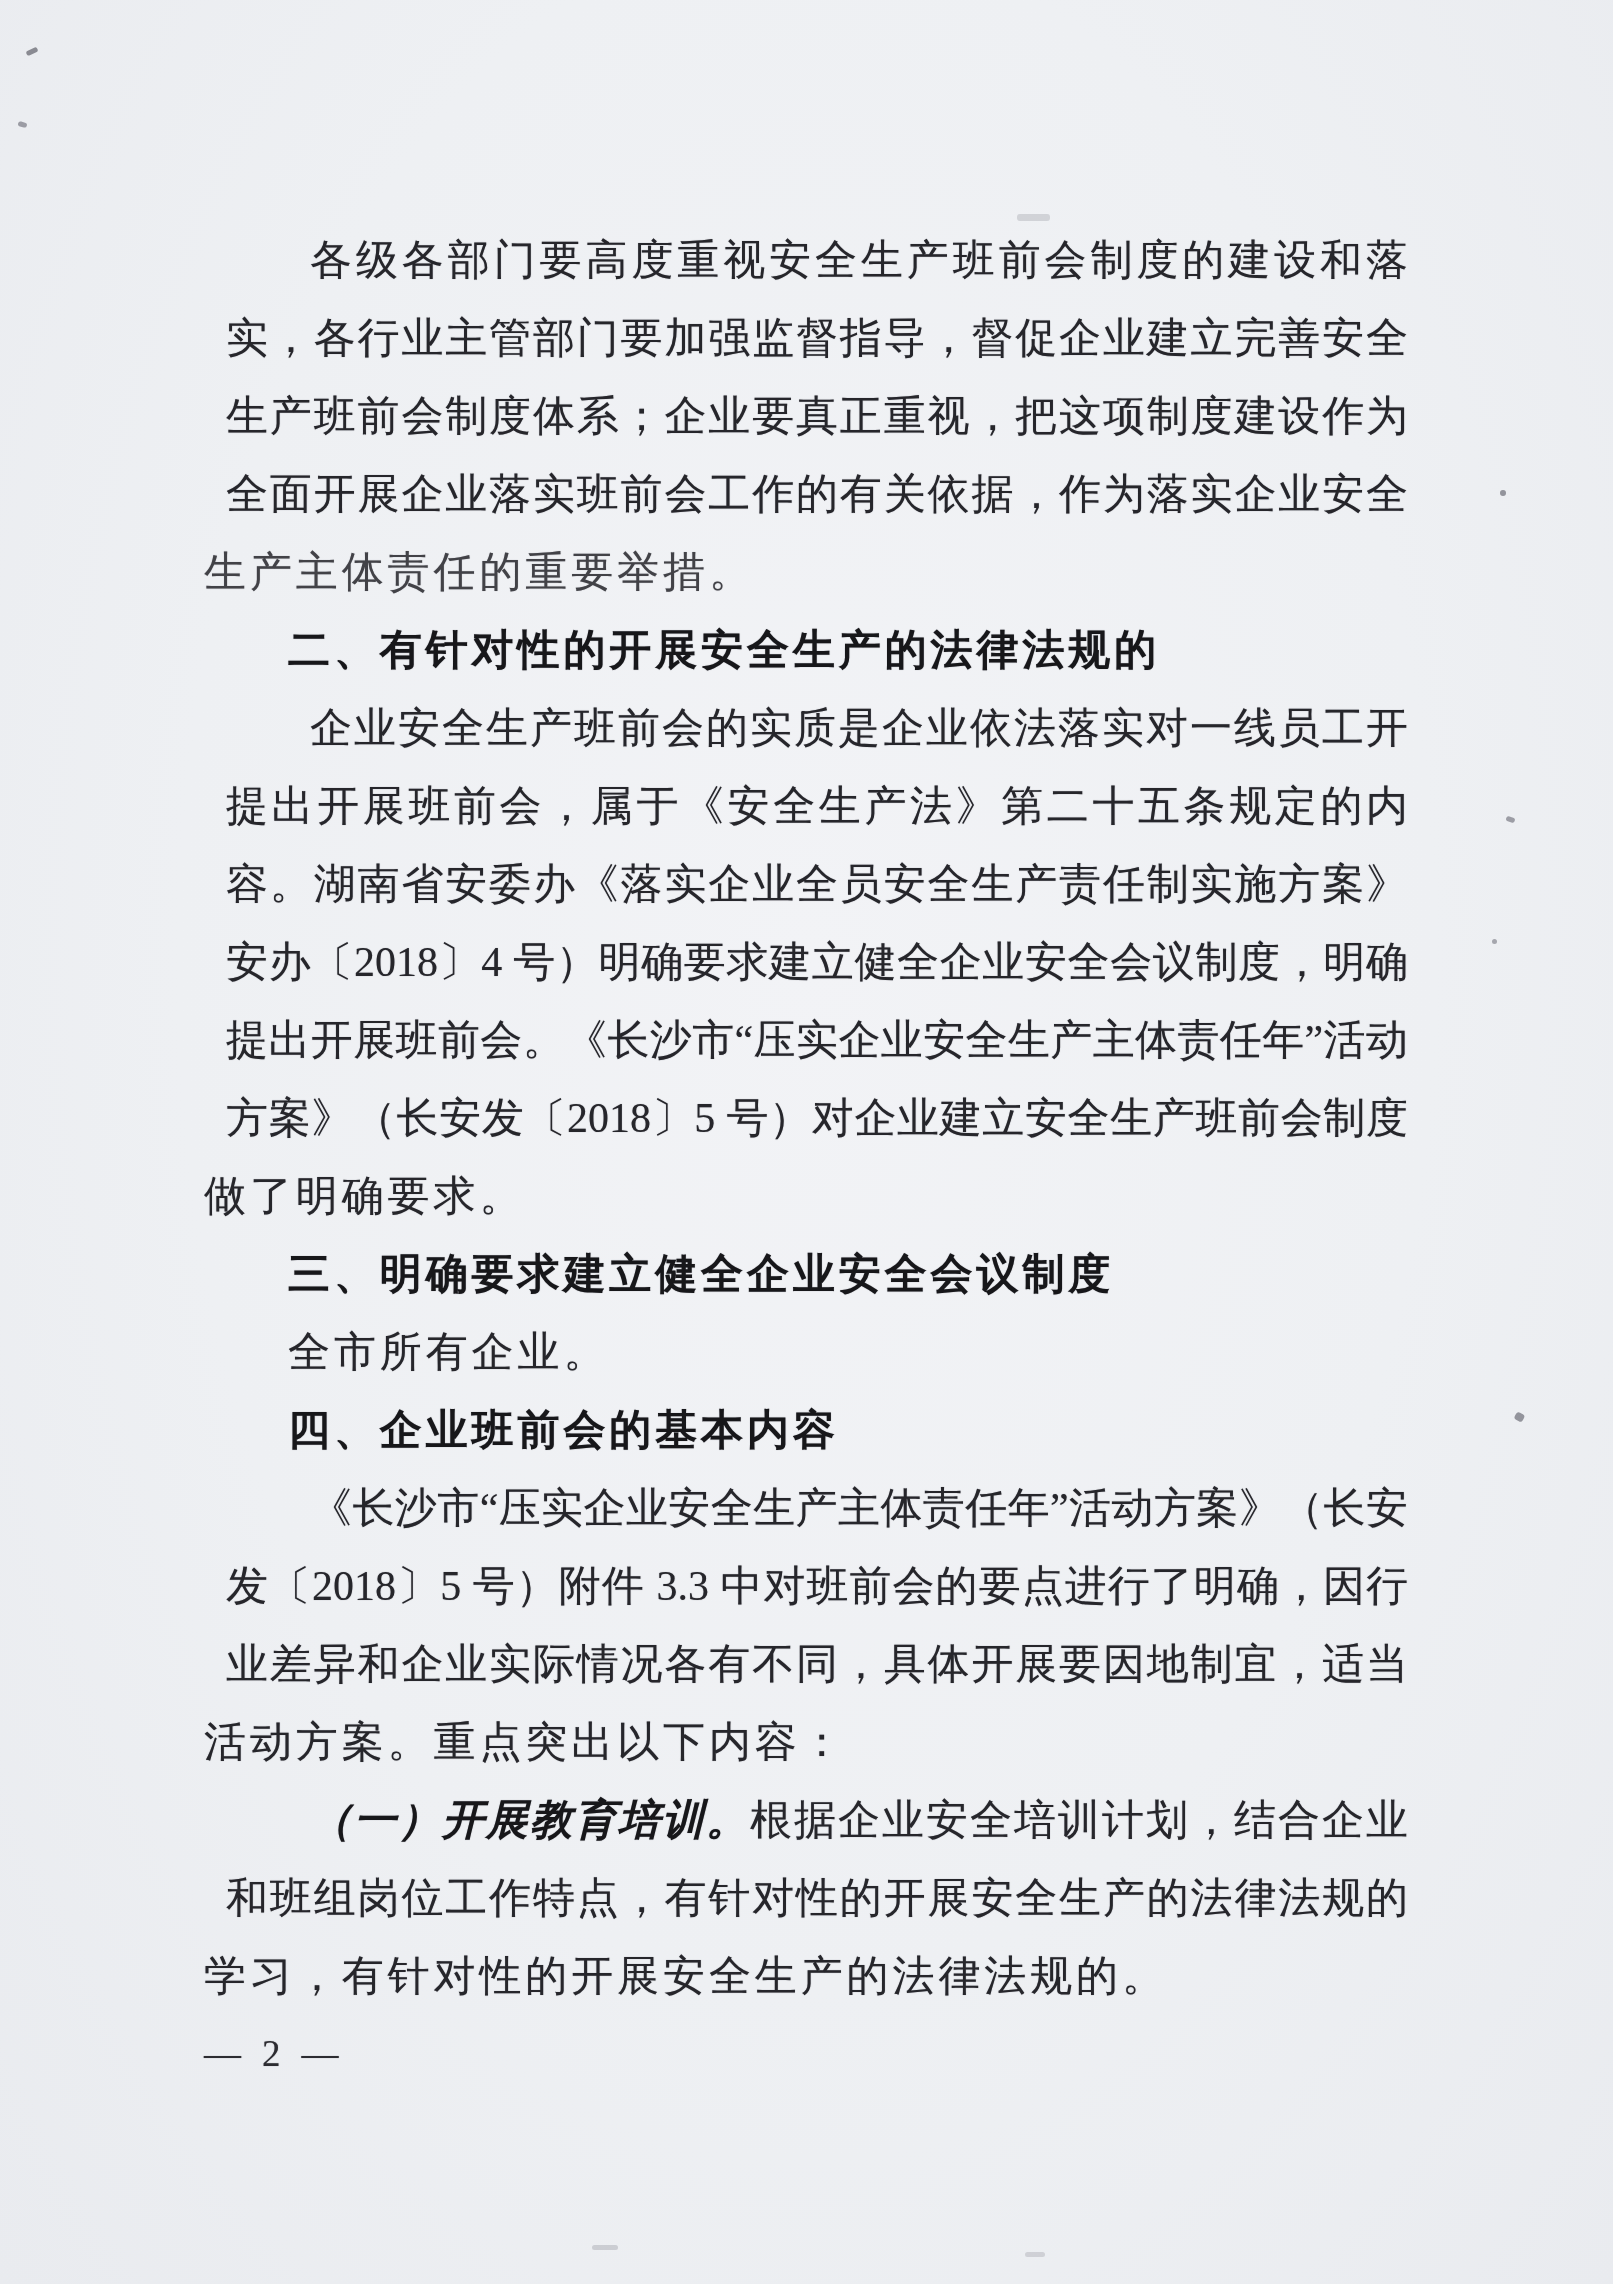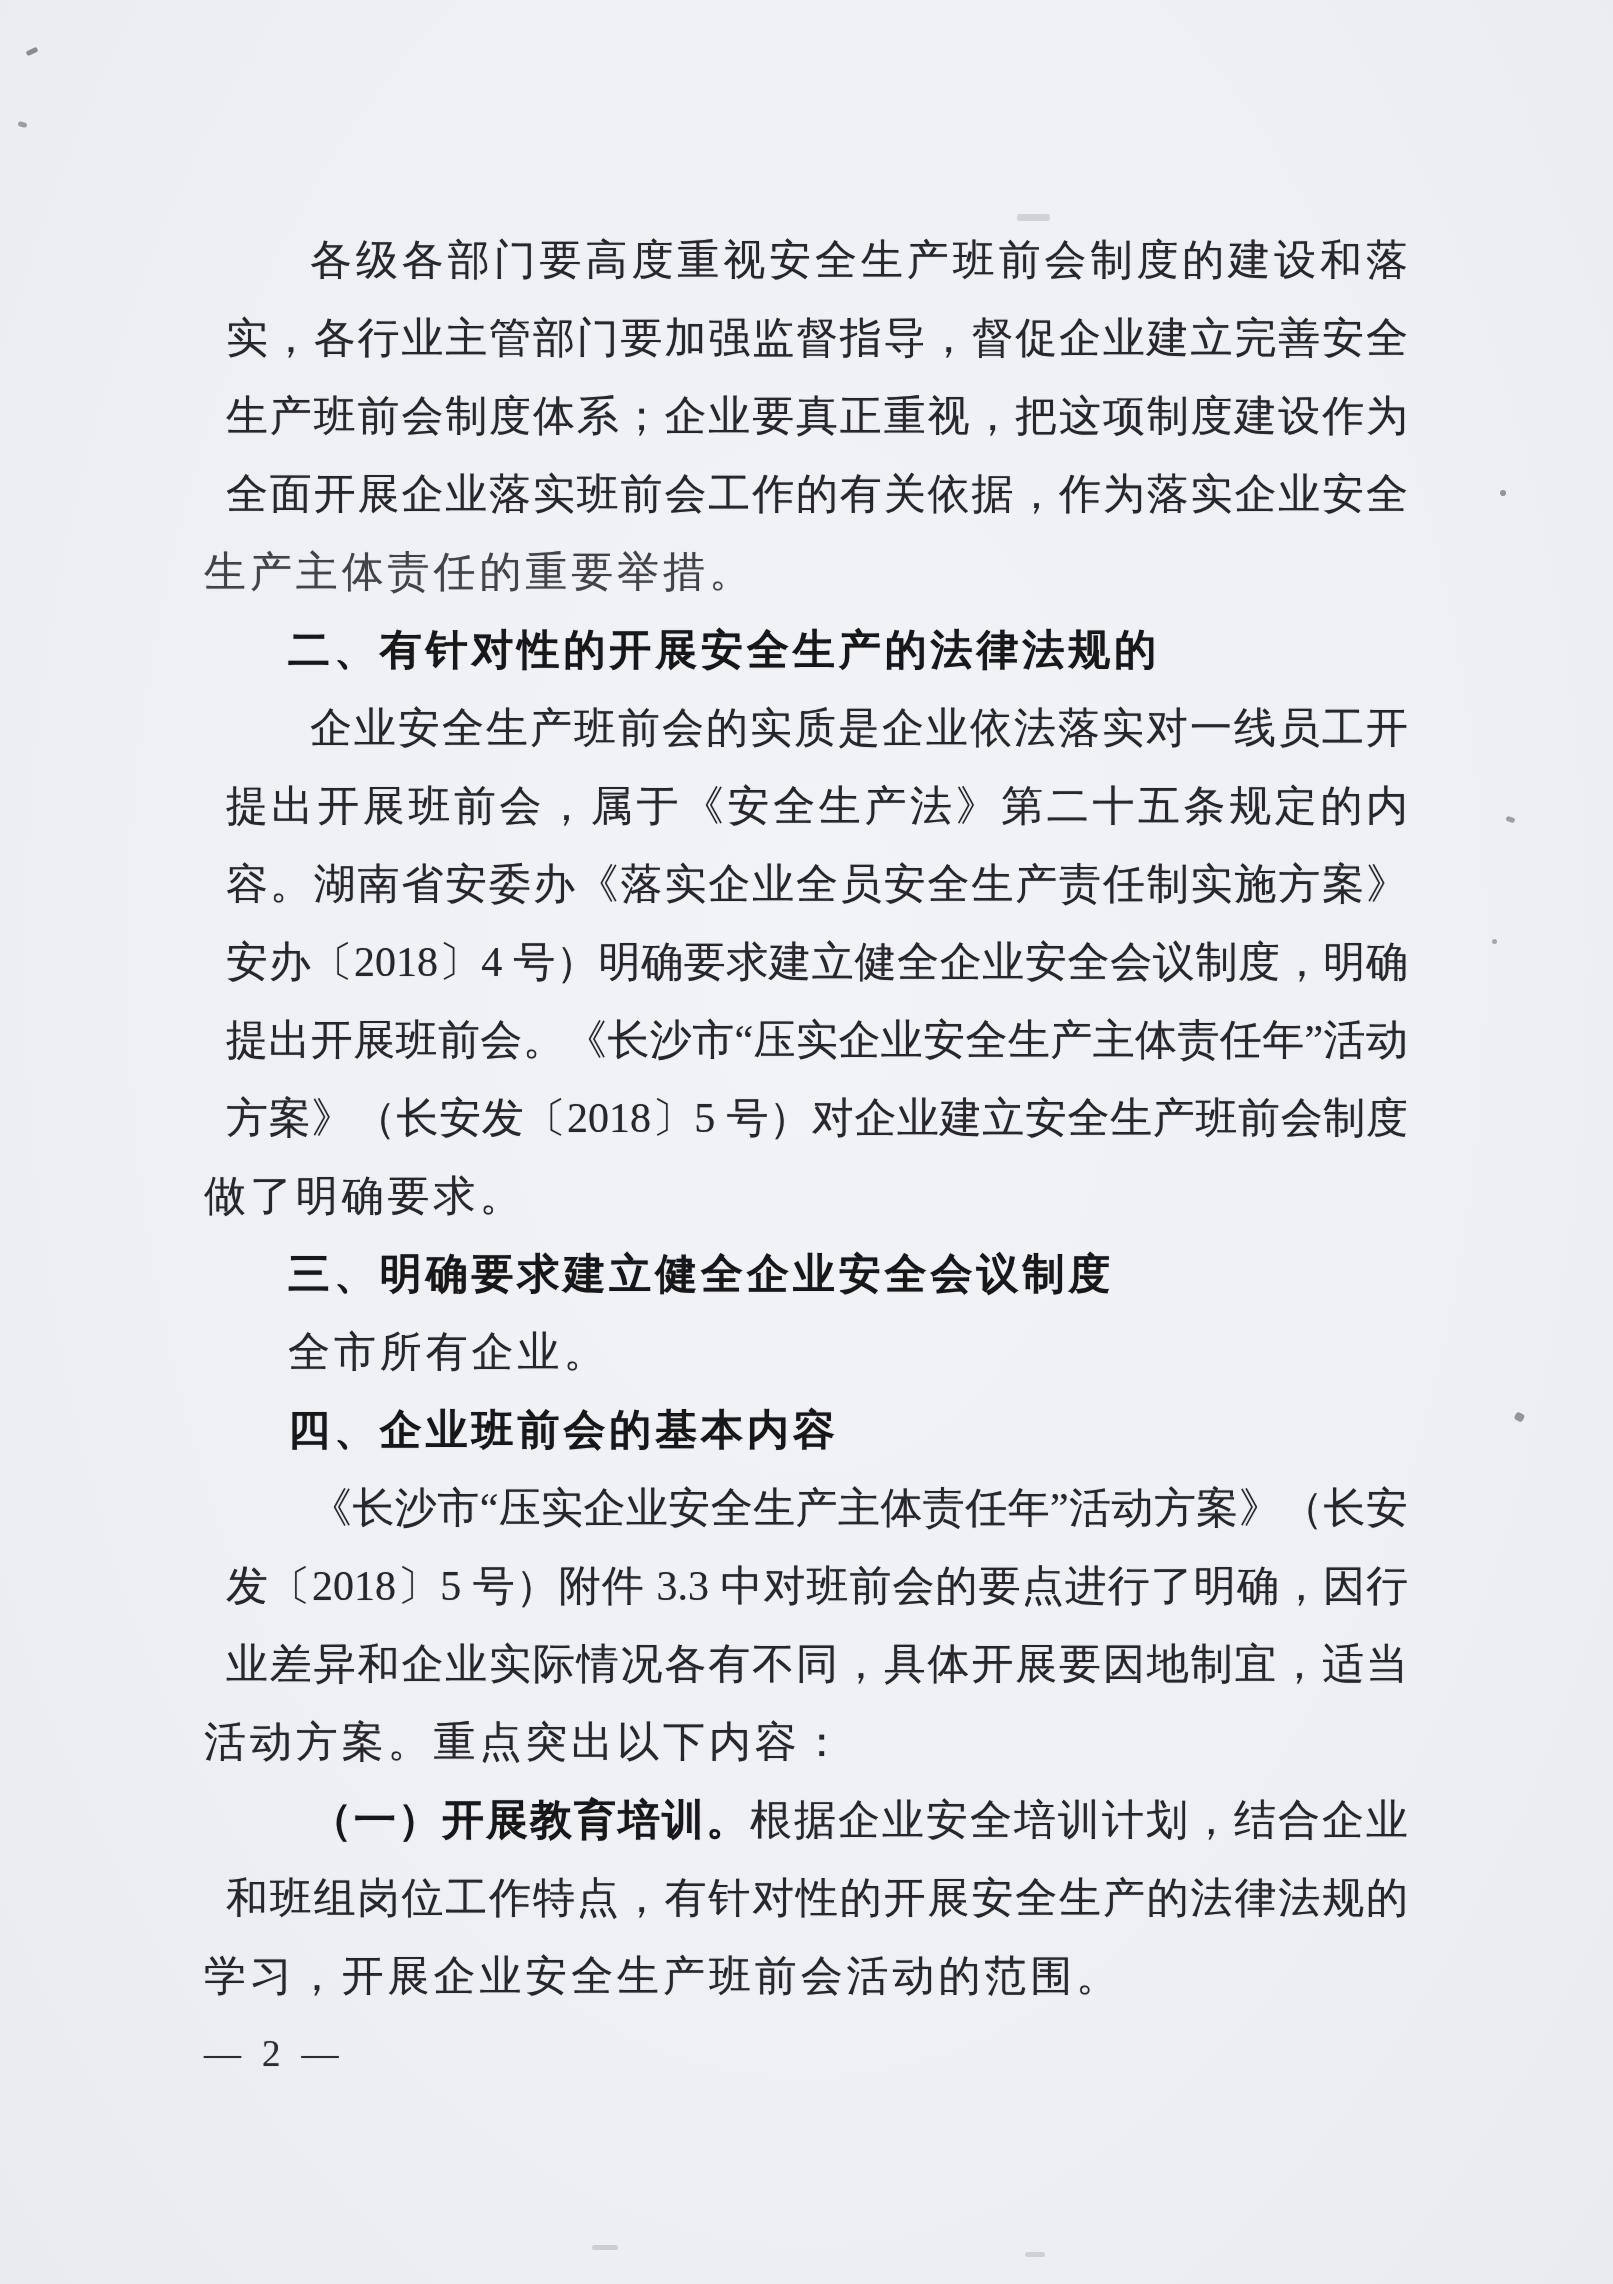--- a/index.html
+++ b/index.html
@@ -37,20 +37,21 @@
   .heading{
     font-family:"Liberation Sans","DejaVu Sans",sans-serif;
     font-weight:700;
     color:#17171a;
     letter-spacing:3.9px;
   }
   .bold-lead{
     font-family:"Liberation Sans","DejaVu Sans",sans-serif;
     font-weight:700;
     color:#17171a;
+    font-style:italic;
   }
   .faded{opacity:.86;}
   .page-number{
     height:78px;line-height:78px;
     font-size:37px;
     letter-spacing:5.9px;
     color:#2c2c31;
   }
   
   .speck{
@@ -103,18 +104,18 @@
 
     <div class="line heading indent">四、企业班前会的基本内容</div>
 
     <div class="line body justify indent">《长沙市“压实企业安全生产主体责任年”活动方案》（长安</div>
     <div class="line body justify">发〔2018〕5 号）附件 3.3 中对班前会的要点进行了明确，因行</div>
     <div class="line body justify">业差异和企业实际情况各有不同，具体开展要因地制宜，适当</div>
     <div class="line body">活动方案。重点突出以下内容：</div>
 
     <div class="line body justify indent"><span class="bold-lead">（一）开展教育培训。</span><span>根据企业安全培训计划，结合企业</span></div>
     <div class="line body justify">和班组岗位工作特点，有针对性的开展安全生产的法律法规的</div>
-    <div class="line body">学习，开展企业安全生产班前会活动的范围。</div>
+    <div class="line body">学习，有针对性的开展安全生产的法律法规的。</div>
 
     <div class="page-number">— 2 —</div>
   </main>
 </div>
 
 
 </body></html>

